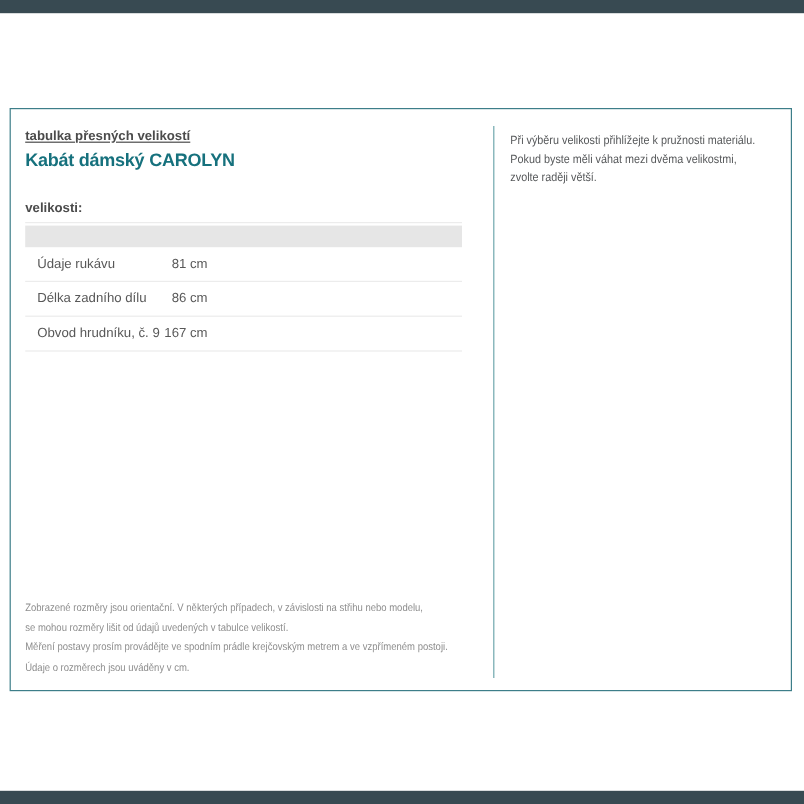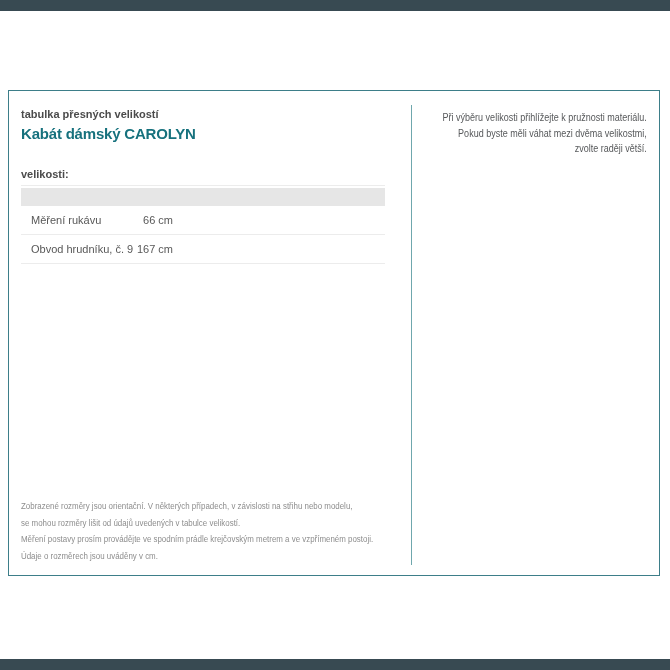--- a/index.html
+++ b/index.html
@@ -41,20 +41,21 @@
   
   .eyebrow {
     position: absolute;
     left: 12px;
     top: 16px;
     font-size: 11px;
     font-weight: bold;
     color: #4b4b4b;
     line-height: 14px;
     white-space: nowrap;
+    text-decoration: underline;
   }
   .page-title {
     position: absolute;
     left: 12px;
     top: 32px;
     font-size: 15px;
     font-weight: bold;
     letter-spacing: -0.2px;
     color: #16717d;
     line-height: 21px;
@@ -136,21 +137,21 @@
     height: 460px;
     background: #6fa7ad;
   }
 
   
   .size-note {
     position: absolute;
     left: 404px;
     top: 19px;
     width: 246px;
-    text-align: right;
+    text-align: left;
     font-size: 10px;
     color: #56585a;
     line-height: 15.5px;
   }
   .size-note .line {
     display: block;
     white-space: nowrap;
     transform: scaleX(0.9);
     transform-origin: center center;
   }
@@ -168,24 +169,28 @@
 
     <div class="page-title">Kabát dámský CAROLYN</div>
 
     <div class="sizes-label">velikosti:</div>
 
     <div class="size-table">
       <div class="topline"></div>
       <div class="header-bar"></div>
 
       <div class="row">
-        <span class="label">Měření rukávu</span>
-        <span class="value">66 cm</span>
+        <span class="label">Údaje rukávu</span>
+        <span class="value">81 cm</span>
       </div>
 
+      <div class="row">
+        <span class="label">Délka zadního dílu</span>
+        <span class="value">86 cm</span>
+      </div>
 
       <div class="row">
         <span class="label">Obvod hrudníku, č. 9</span>
         <span class="value">167 cm</span>
       </div>
     </div>
 
     <div class="disclaimer">
       <span class="line">Zobrazené rozměry jsou orientační. V některých případech, v závislosti na střihu nebo modelu,</span>
       <span class="line">se mohou rozměry lišit od údajů uvedených v tabulce velikostí.</span>

